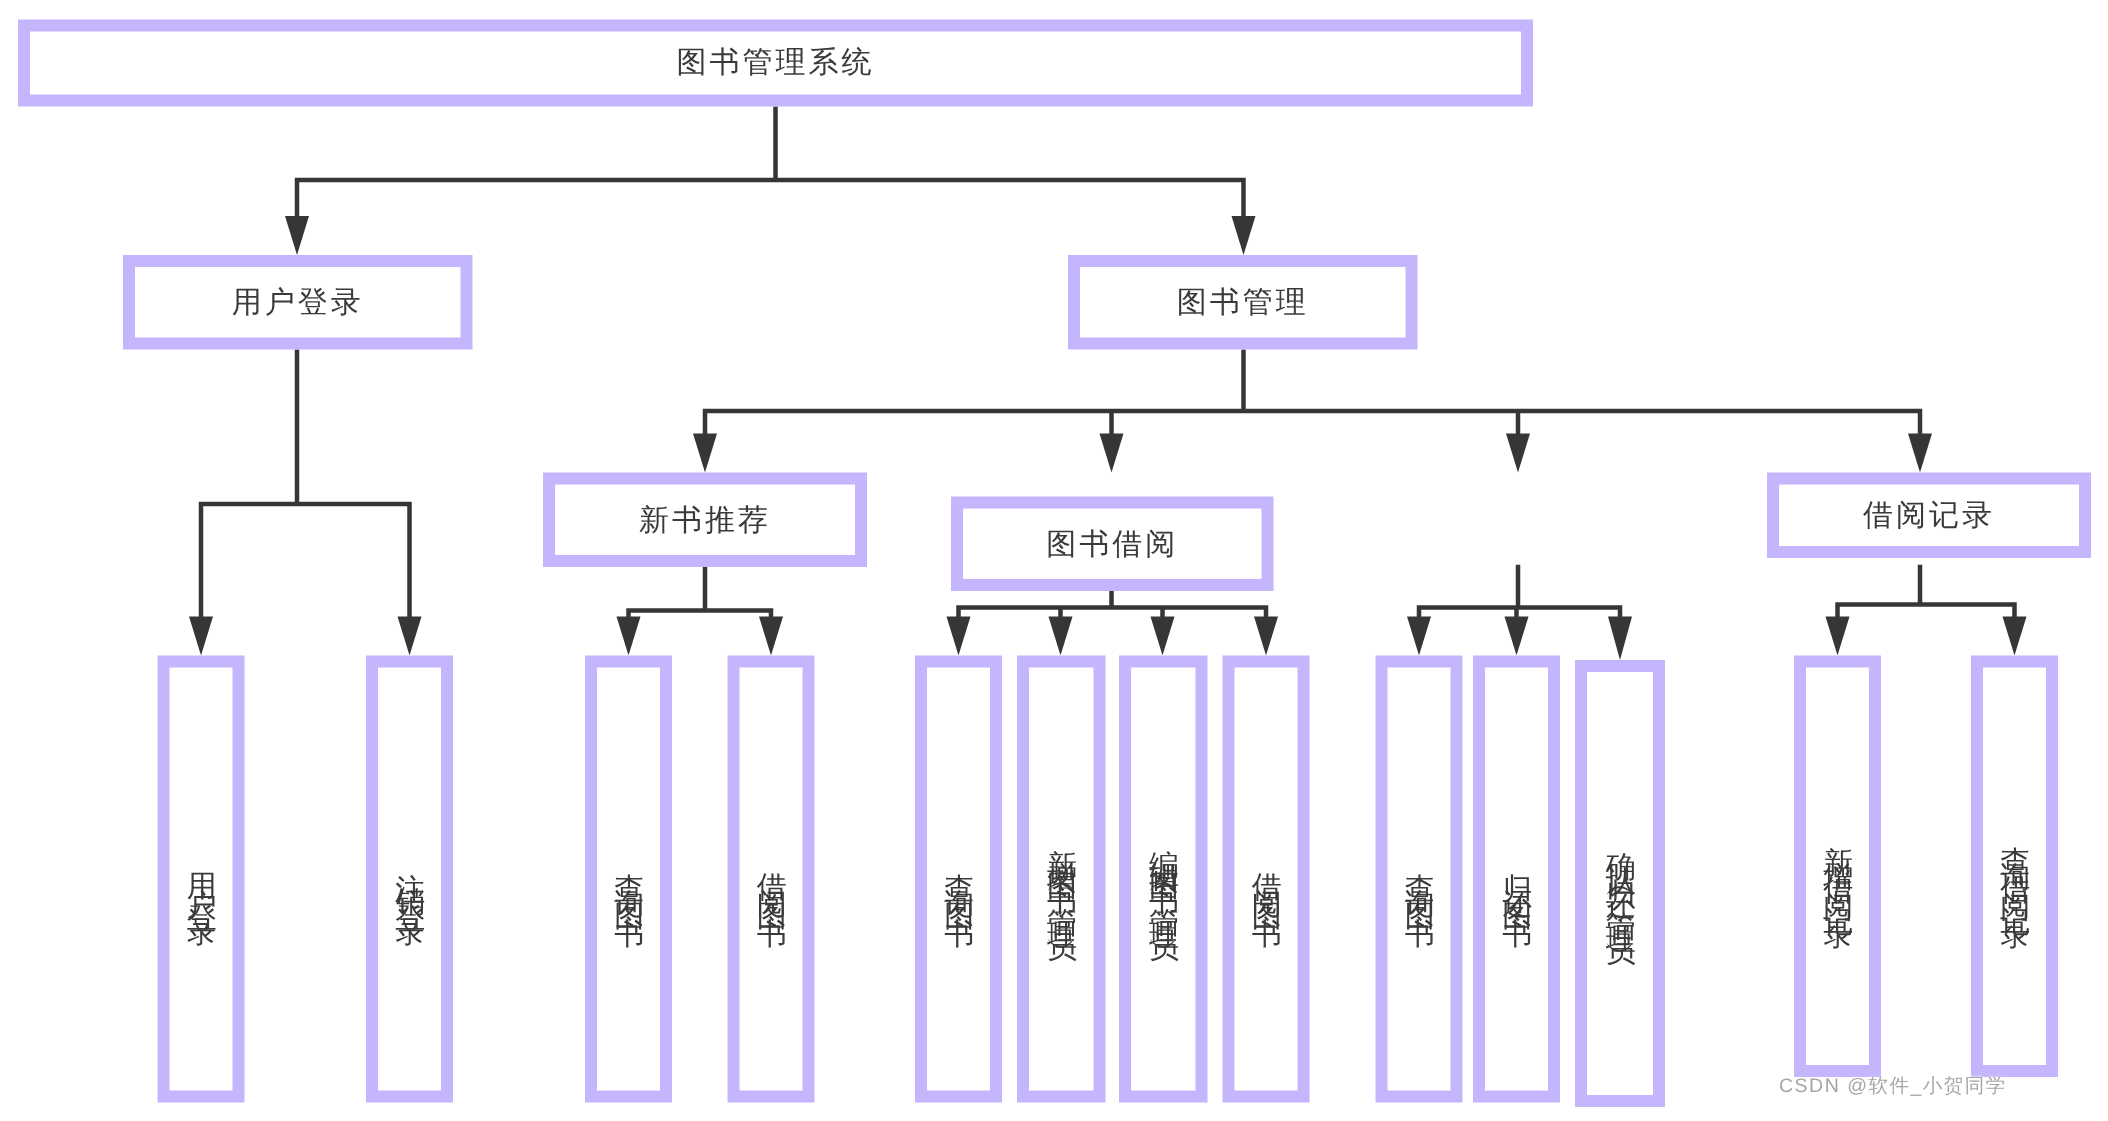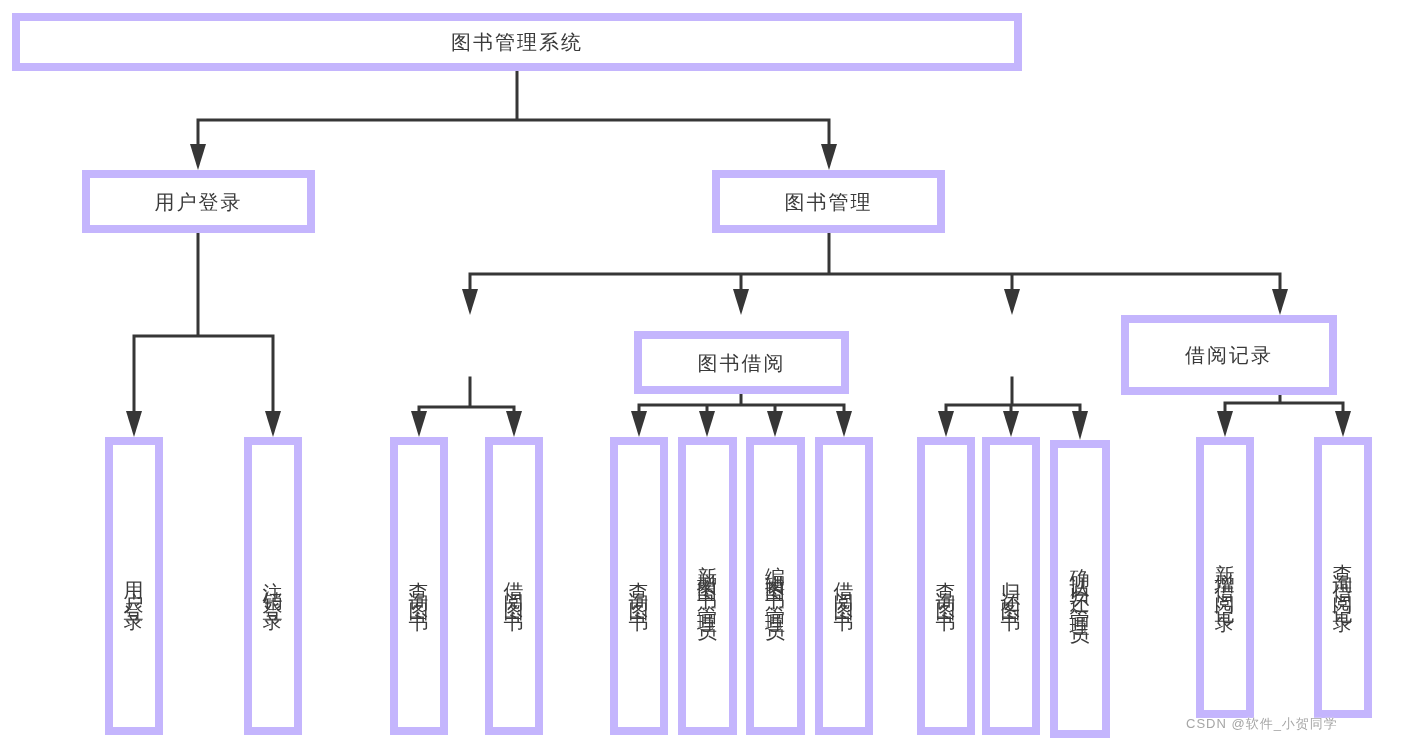--- a/index.html
+++ b/index.html
@@ -106,22 +106,23 @@
       <polygon points="1217,411 1233,411 1225,437"></polygon>
       <polygon points="1335,411 1351,411 1343,437"></polygon>
     </g>
   </svg>
 
   <div class="node hnode" style="left:12px; top:13px; width:1010px; height:58px;">图书管理系统</div>
 
   <div class="node hnode" style="left:82px; top:170px; width:233px; height:63px;">用户登录</div>
   <div class="node hnode" style="left:712px; top:170px; width:233px; height:63px;">图书管理</div>
 
+  <div class="node hnode" style="left:362px; top:315px; width:216px; height:63px;">新书推荐</div>
   <div class="node hnode" style="left:634px; top:315px; width:215px; height:63px;margin-top:16px;">图书借阅</div>
-  <div class="node hnode" style="left:1121px; top:315px; width:216px; height:80px;">借阅记录</div>
+  <div class="node hnode" style="left:1178px; top:315px; width:216px; height:57px;">借阅记录</div>
 
   <div class="node vnode" style="left:105px; top:437px; width:58px; height:298px;">用户登录</div>
   <div class="node vnode" style="left:244px; top:437px; width:58px; height:298px;">注销登录</div>
 
   <div class="node vnode" style="left:390px; top:437px; width:58px; height:298px;">查询图书</div>
   <div class="node vnode" style="left:485px; top:437px; width:58px; height:298px;">借阅图书</div>
 
   <div class="node vnode" style="left:610px; top:437px; width:58px; height:298px;">查询图书</div>
   <div class="node vnode long" style="left:678px; top:437px; width:59px; height:298px;">新增图书（管理员）</div>
   <div class="node vnode long" style="left:746px; top:437px; width:59px; height:298px;">编辑图书（管理员）</div>

